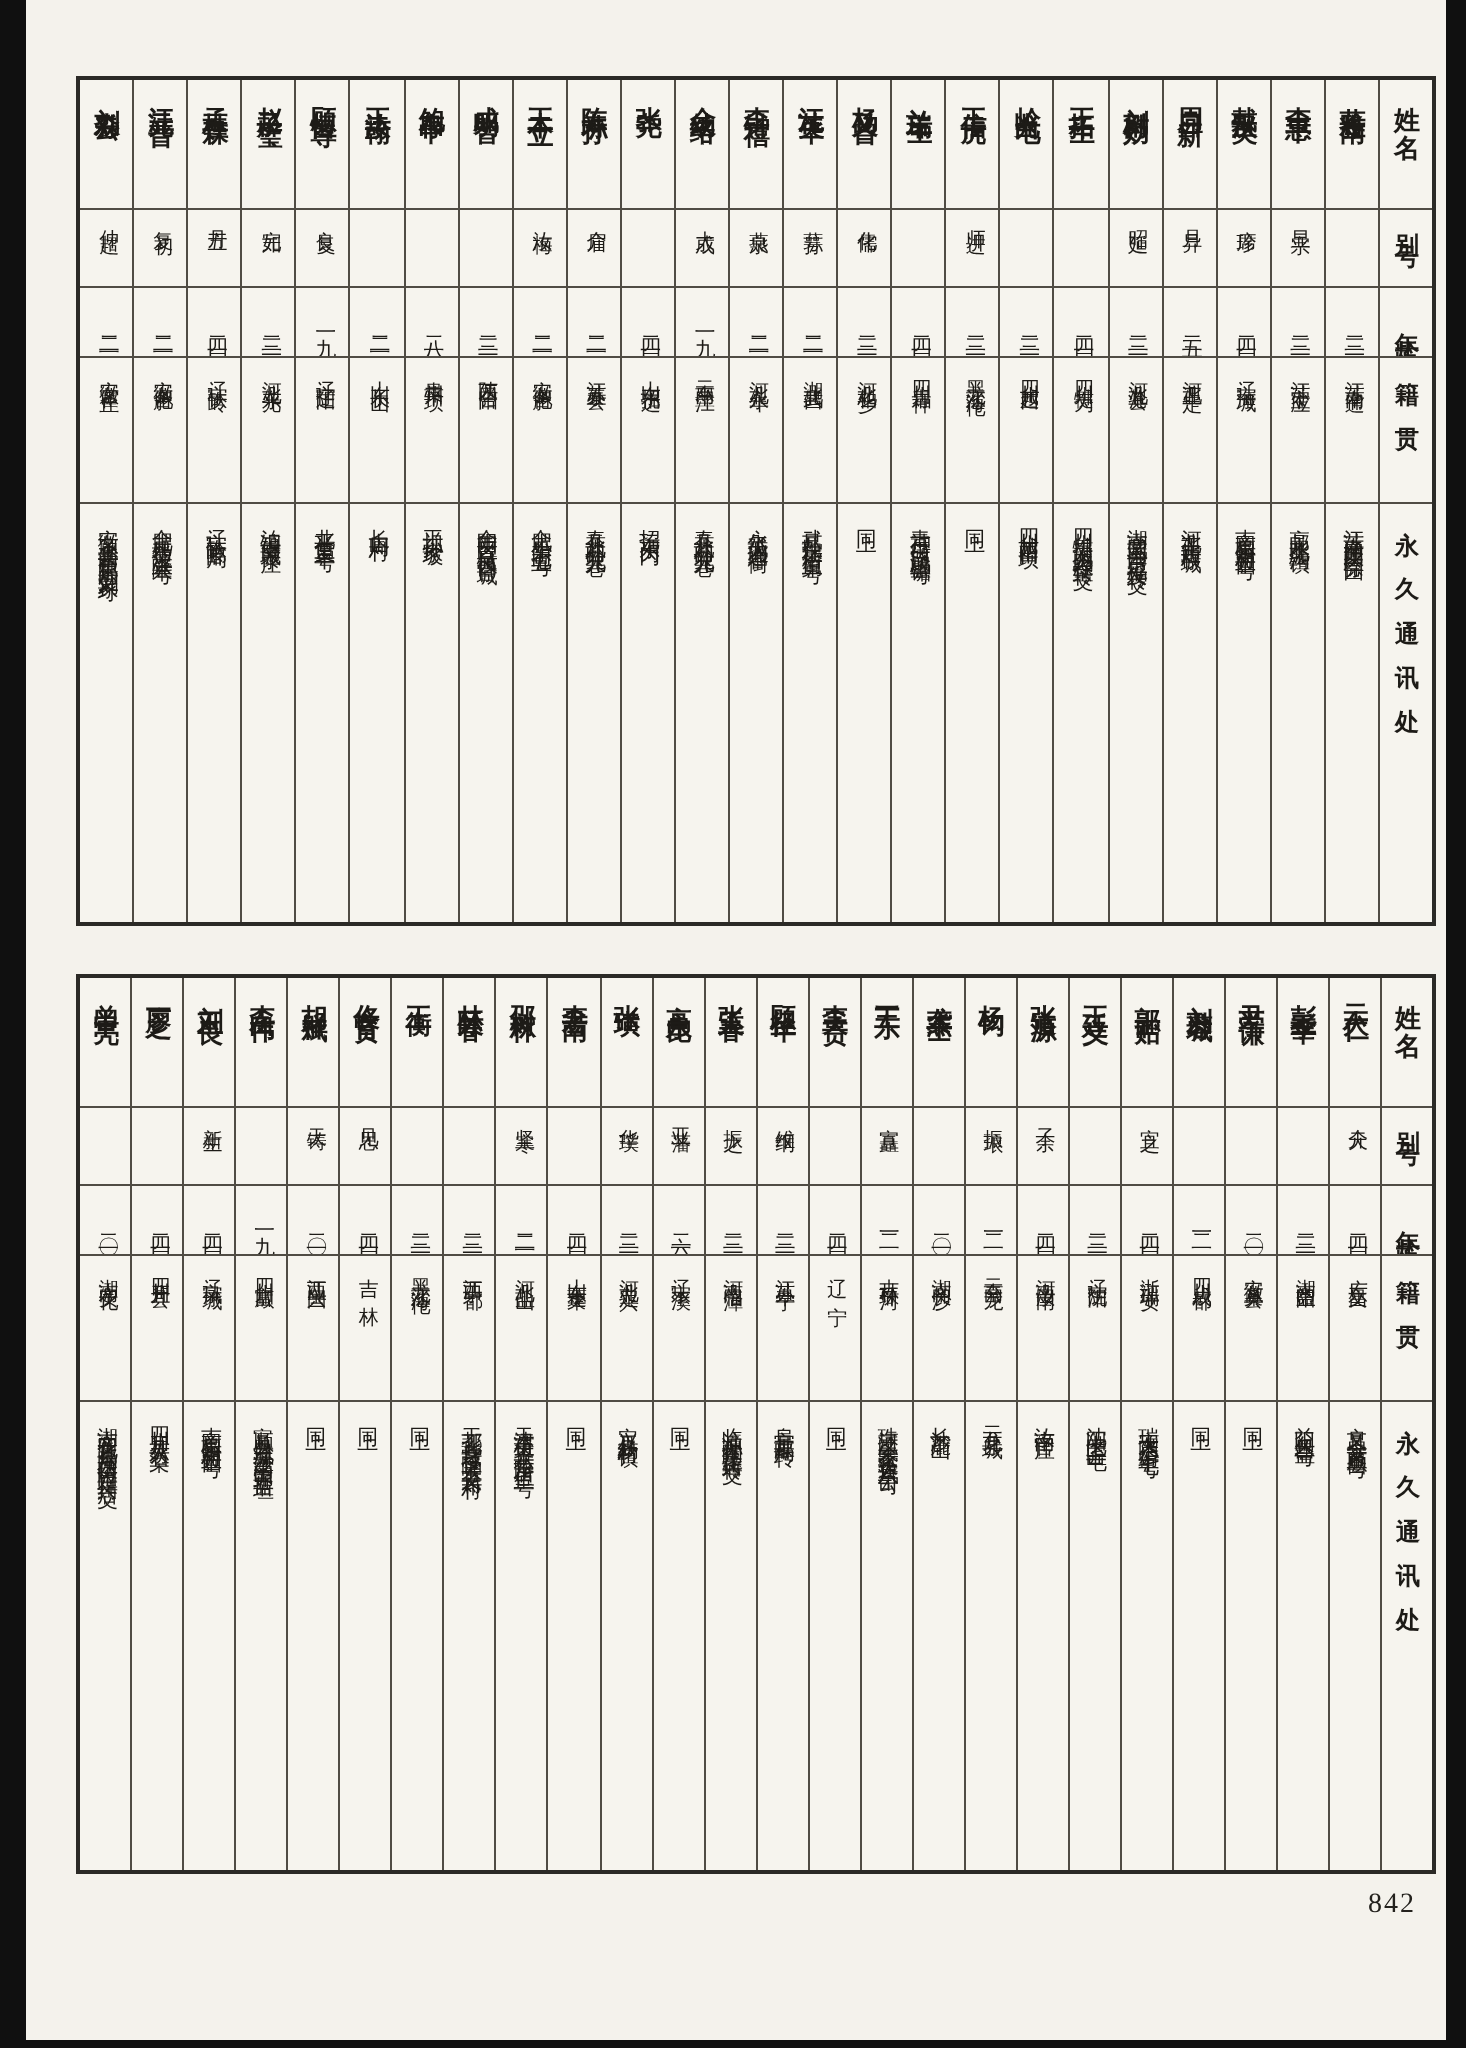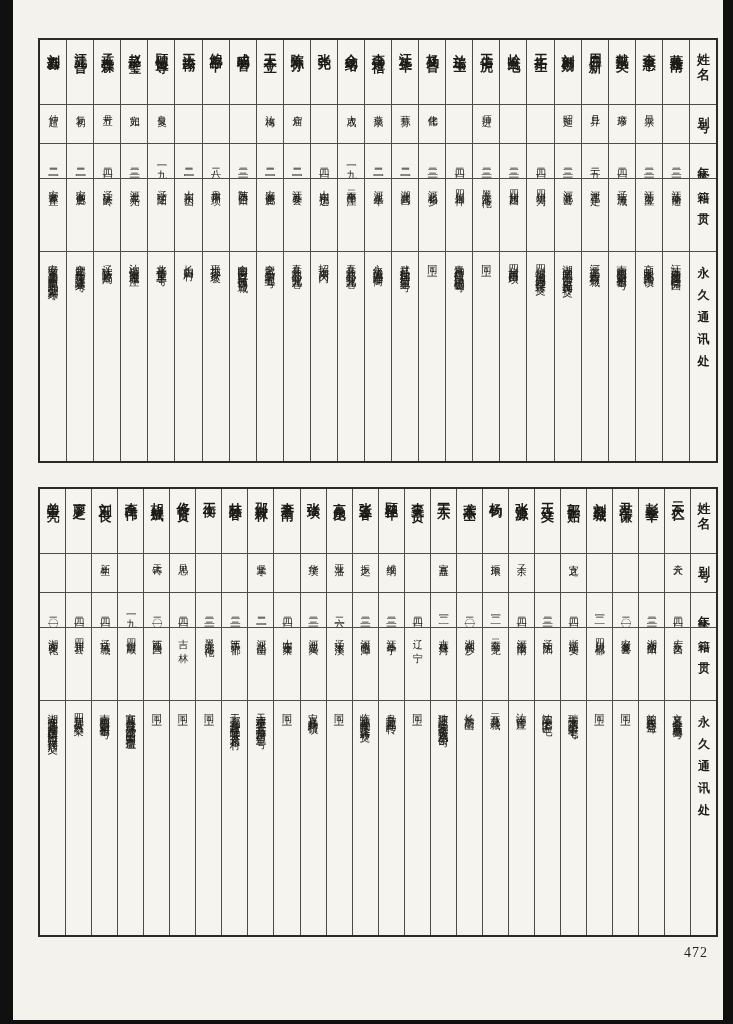--- a/index.html
+++ b/index.html
@@ -933,13 +933,13 @@
       </div>
       <div class="cell native">
         <span>湖南安化</span>
       </div>
       <div class="cell address">
         <span>湖南安化县邮局送伏口阳百祥药店交</span>
       </div>
     </div>
   </div>
 
-<div class="page-number">472</div>
+<div class="page-number">842</div>
 
 </body></html>

